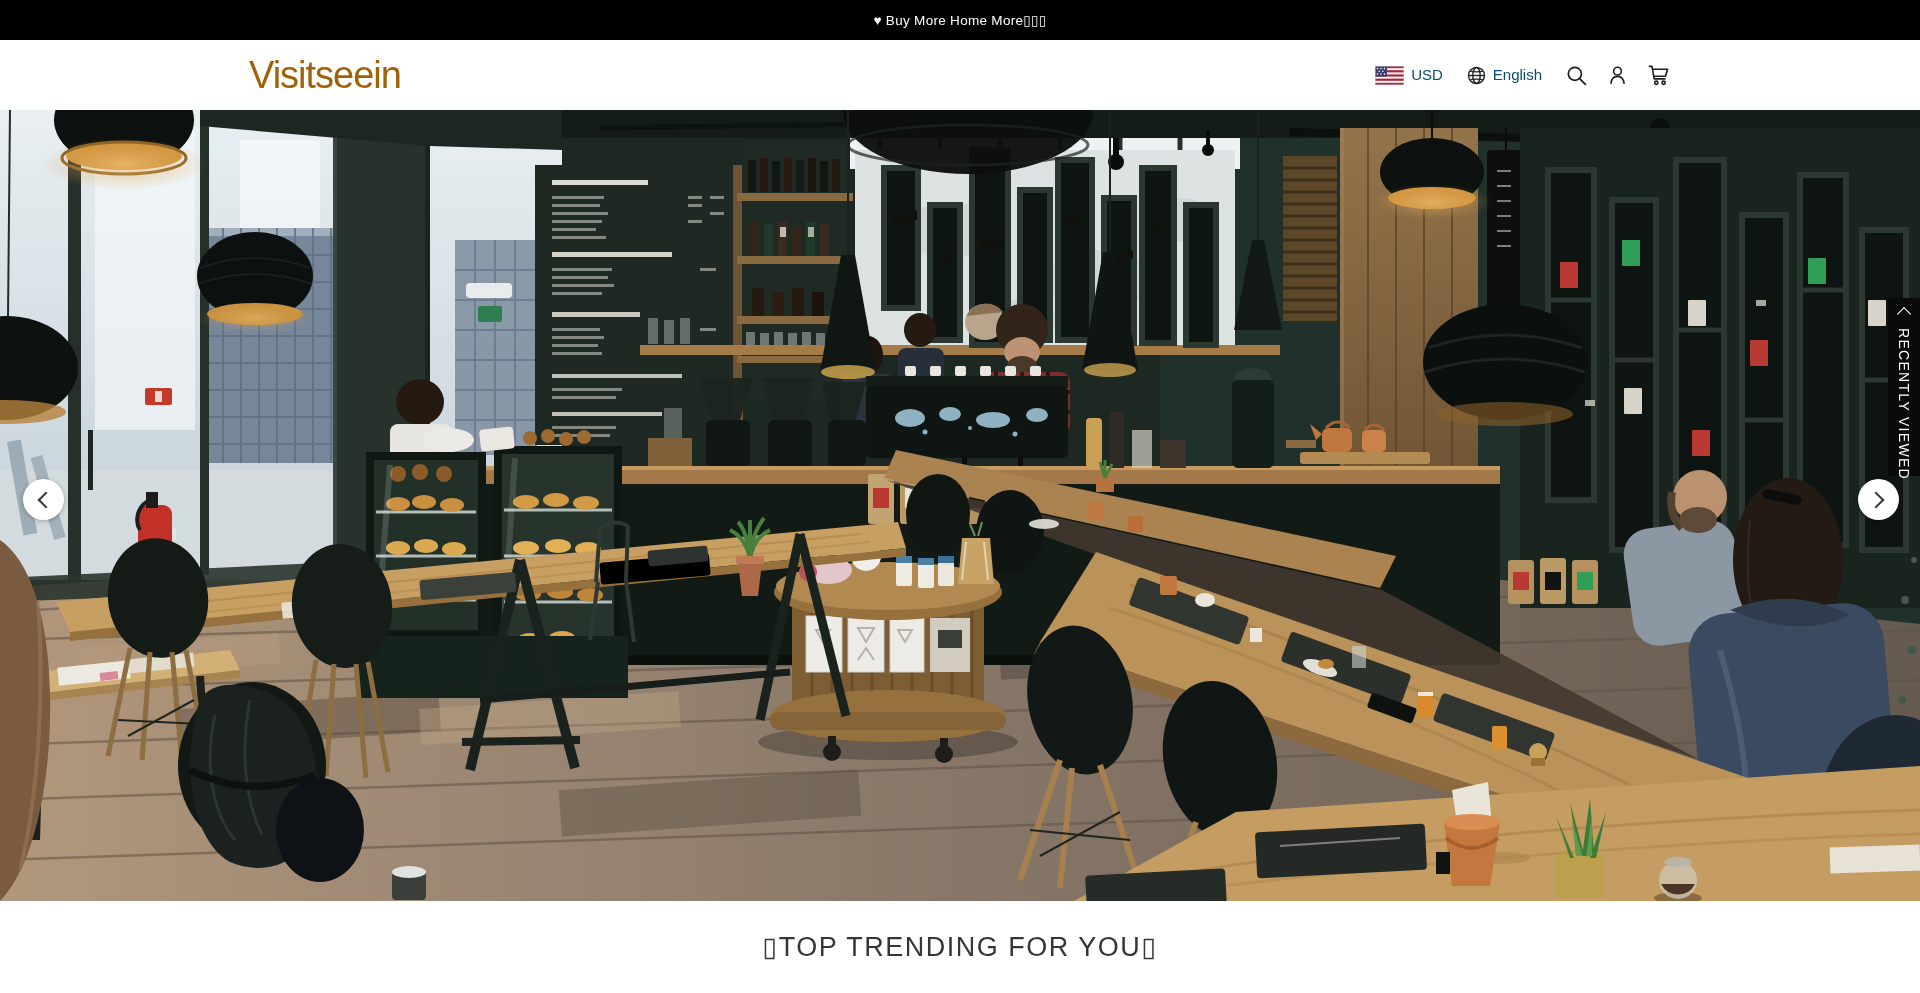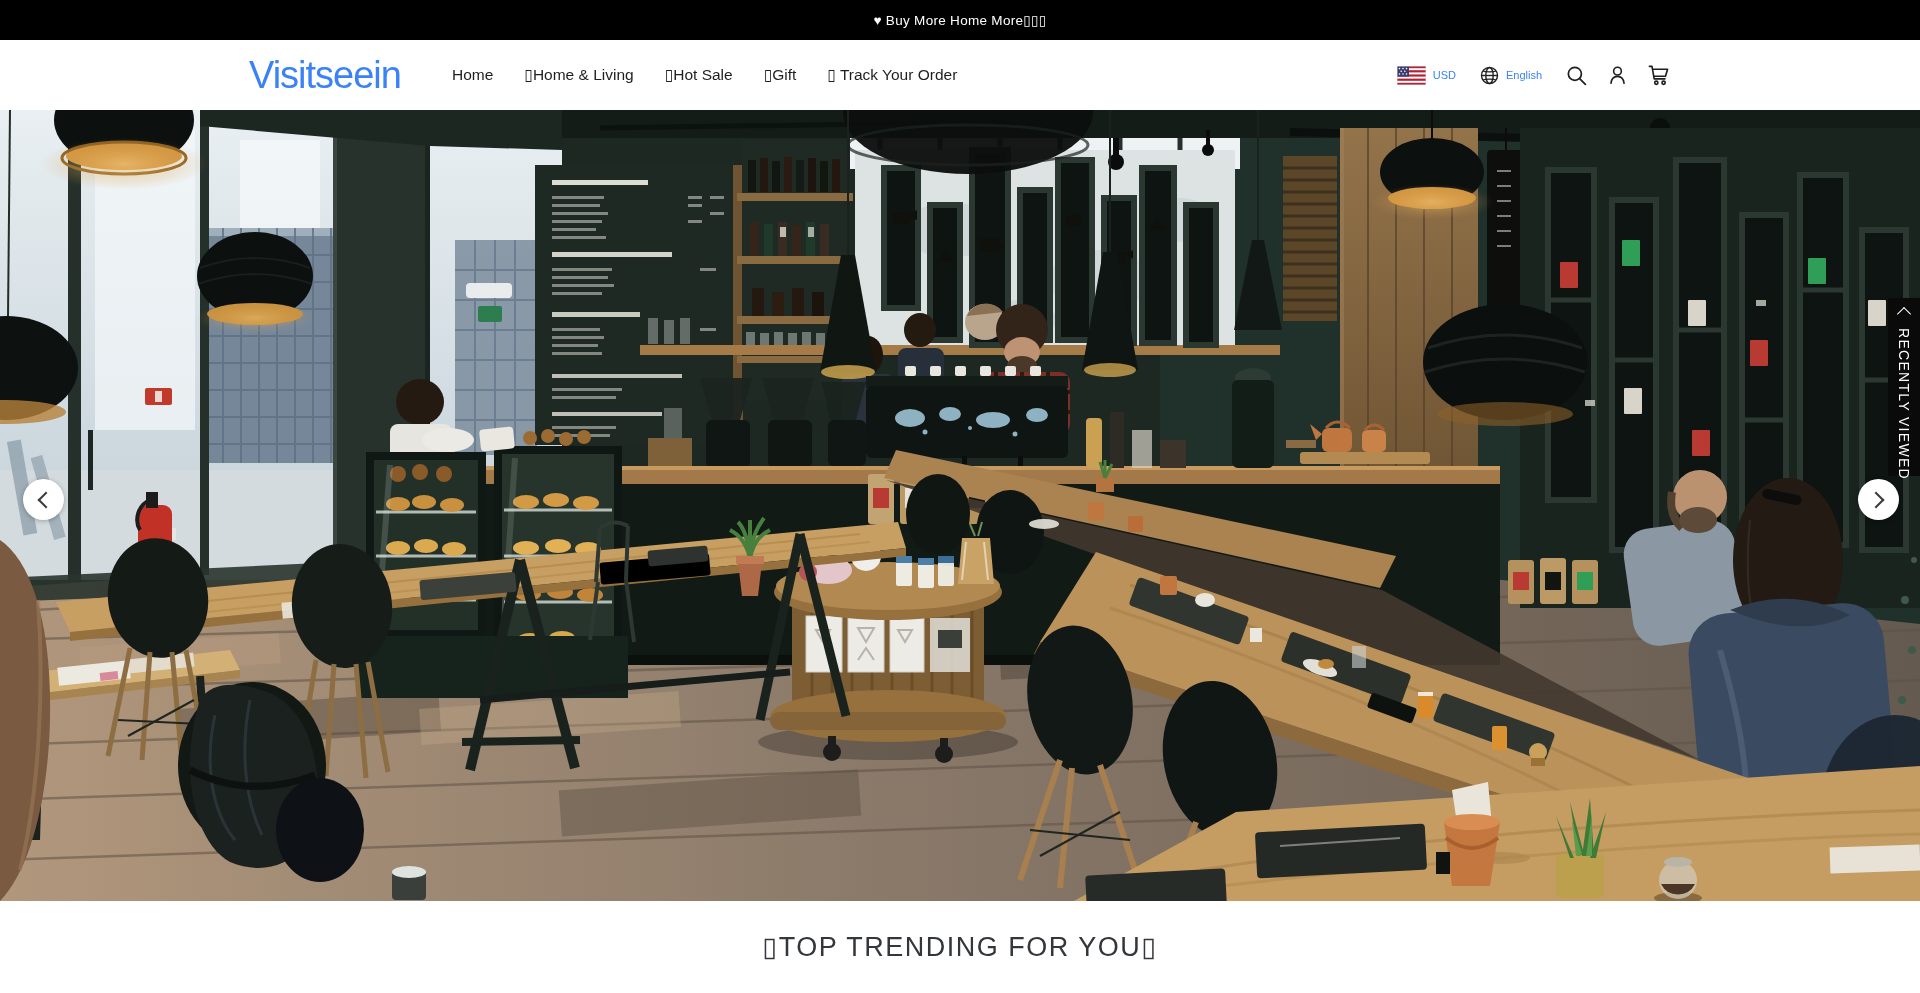--- a/index.html
+++ b/index.html
@@ -3,25 +3,25 @@
 <meta charset="utf-8">
 <style>
   html,body{margin:0;padding:0;background:#fff;}
   body{width:1920px;height:993px;overflow:hidden;font-family:"Liberation Sans",sans-serif;position:relative;}
   
   .announce{height:40px;background:#000;color:#fff;display:flex;align-items:center;justify-content:center;
     font-size:13.5px;letter-spacing:.3px;}
   
   .header{height:70px;background:#fff;position:relative;}
   .logo{position:absolute;left:249px;top:50%;transform:translateY(-50%);font-size:38px;font-weight:300;
-    letter-spacing:-1px;color:#3b82f6;white-space:nowrap;cursor:pointer;}
+    letter-spacing:-1px;color:#a16207;white-space:nowrap;cursor:pointer;}
   .nav{position:absolute;left:452px;top:0;height:70px;display:flex;align-items:center;gap:31px;}
   .nav span{font-size:15.5px;color:#1f1f1f;white-space:nowrap;cursor:pointer;}
   .hdr-right{position:absolute;right:250px;top:0;height:70px;display:flex;align-items:center;gap:19px;}
-  .sel{display:flex;align-items:center;gap:7px;cursor:pointer;font-size:11px;color:#3b82f6;}
+  .sel{display:flex;align-items:flex-start;gap:7px;cursor:pointer;font-size:15px;color:#0c4a6e;}
   .icon-btn{display:flex;align-items:center;justify-content:center;cursor:pointer;background:none;border:none;padding:0;}
   
   .hero{position:relative;width:1920px;height:791px;background:#1d2823;}
   .hero svg.scene{display:block;}
   .arrow{position:absolute;top:369px;width:41px;height:41px;border-radius:50%;background:#fff;
     display:flex;align-items:center;justify-content:center;cursor:pointer;box-shadow:0 1px 5px rgba(0,0,0,.28);}
   .arrow.prev{left:23px;}
   .arrow.next{right:21px;}
   .chev{width:10px;height:10px;border-left:2.2px solid #3c3c3c;border-bottom:2.2px solid #3c3c3c;}
   .prev .chev{transform:rotate(45deg);margin-left:5px;}
@@ -37,27 +37,20 @@
 </style>
 </head>
 <body>
 
 <div class="announce">
   <span>♥ Buy More Home More▯▯▯</span>
 </div>
 
 <div class="header">
   <div class="logo">Visitseein</div>
-  <nav class="nav">
-    <span>Home</span>
-    <span>▯Home &amp; Living</span>
-    <span>▯Hot Sale</span>
-    <span>▯Gift</span>
-    <span>▯ Track Your Order</span>
-  </nav>
   <div class="hdr-right">
     <div class="sel">
       <svg width="29" height="19" viewBox="0 0 29 19">
         <rect width="29" height="19" fill="#fff"></rect>
         <g fill="#B22234">
           <rect y="0" width="29" height="2.2"></rect>
             <rect y="4.2" width="29" height="2.2"></rect>
           <rect y="8.4" width="29" height="2.2"></rect>
             <rect y="12.6" width="29" height="2.2"></rect>
           <rect y="16.8" width="29" height="2.2"></rect>

